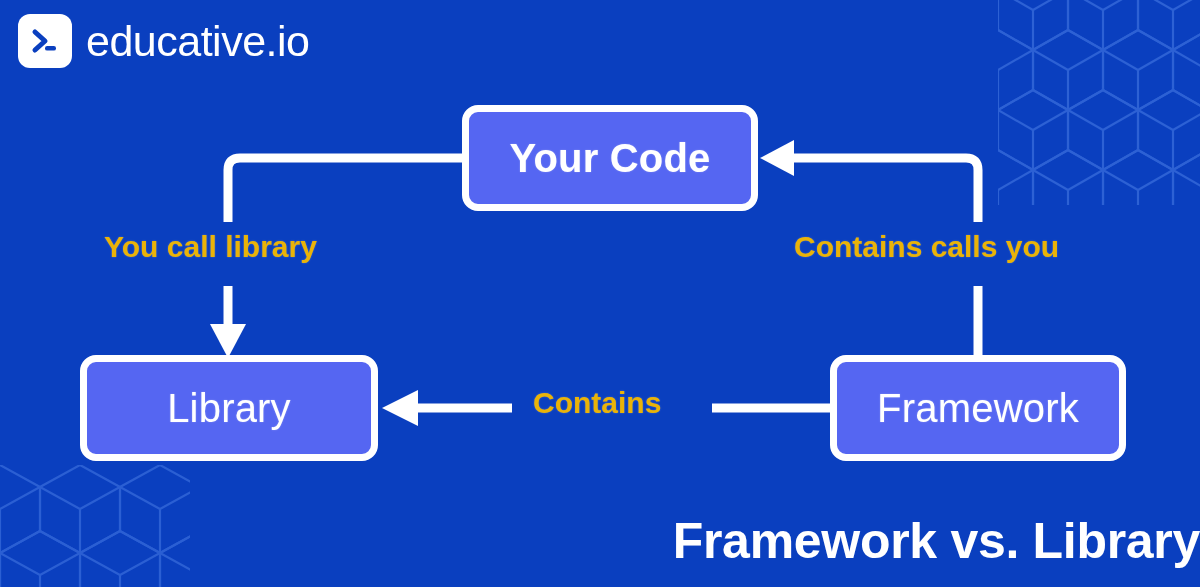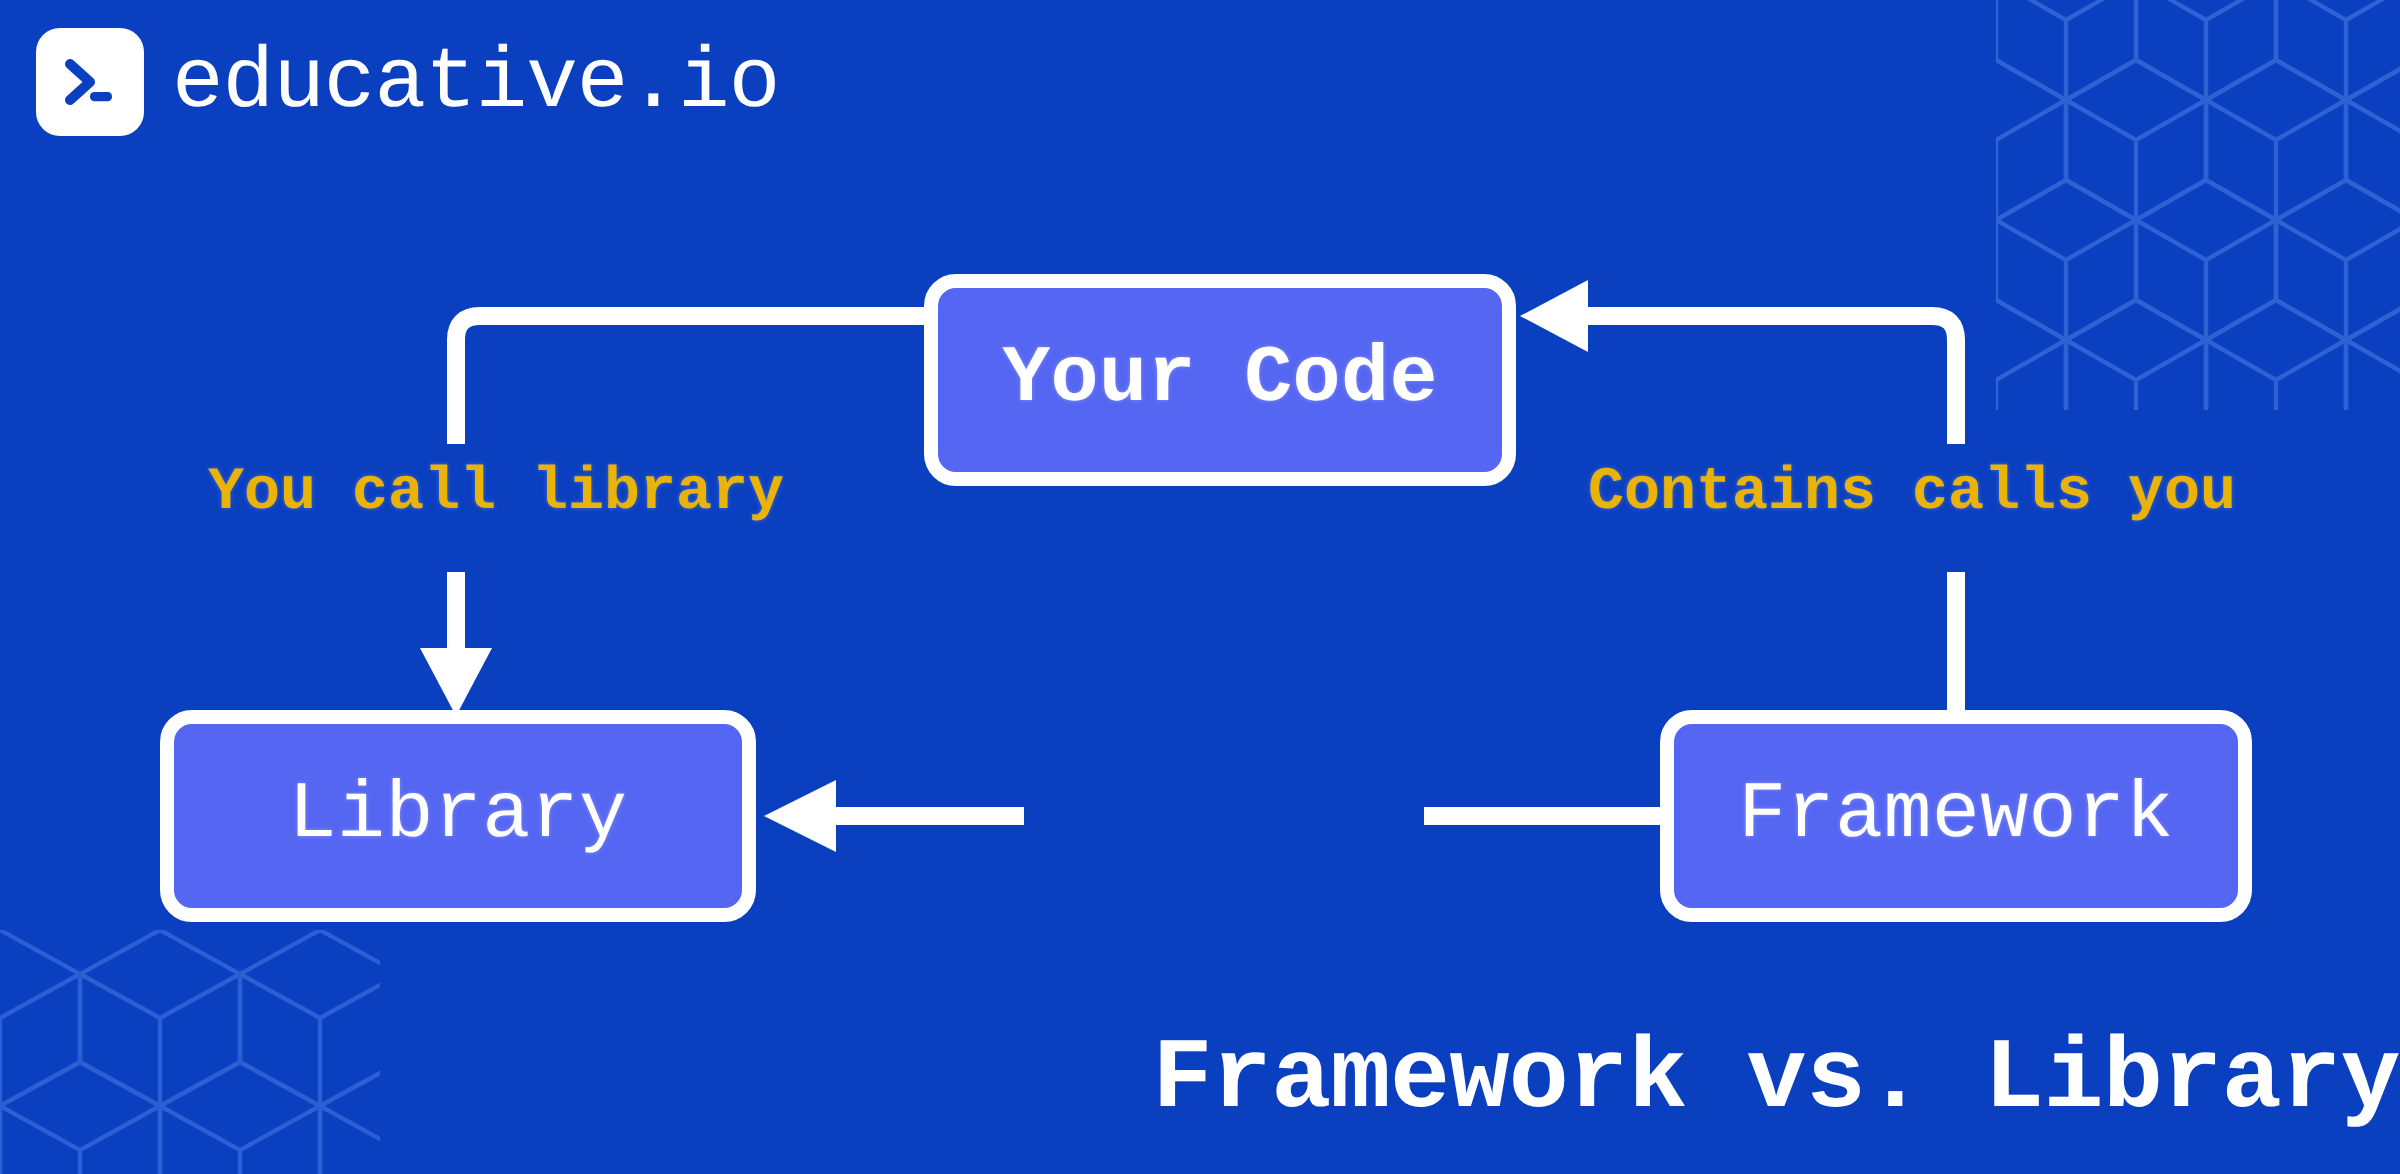--- a/index.html
+++ b/index.html
@@ -6,21 +6,21 @@
     margin: 0;
     padding: 0;
     background: #0a3fbf;
   }
   #stage {
     position: relative;
     width: 1200px;
     height: 587px;
     overflow: hidden;
     background: #0a3fbf;
-    font-family: Liberation Mono, monospace;
+    font-family: Liberation Sans, sans-serif;
   }
 
   
   .cube-pattern {
     position: absolute;
     pointer-events: none;
   }
   #pattern-top-right {
     top: -10px;
     right: -8px;
@@ -58,21 +58,20 @@
     font-weight: 700;
     letter-spacing: 0.2px;
     text-shadow: 0 0 2px rgba(255,255,255,0.28);
   }
   #node-your-code {
     left: 462px;
     top: 105px;
     width: 296px;
     height: 106px;
     font-size: 40px;
-    margin-top: 32px;
   }
   #node-library {
     left: 80px;
     top: 355px;
     width: 298px;
     height: 106px;
     font-size: 40px;
     font-weight: 400;
   }
   #node-framework {
@@ -292,16 +291,17 @@
   </div>
   <div class="node" id="node-framework">
     <span>Framework</span>
   </div>
   <div class="node" id="node-library">
     <span>Library</span>
   </div>
 
   <div class="edge-label" id="label-you-call-library">You call library</div>
   <div class="edge-label" id="label-framework-calls-you">Contains calls you</div>
+  <div class="edge-label" id="label-contains">Contains</div>
 
   <div id="caption">Framework vs. Library</div>
 
 </div>
 
 </body></html>

